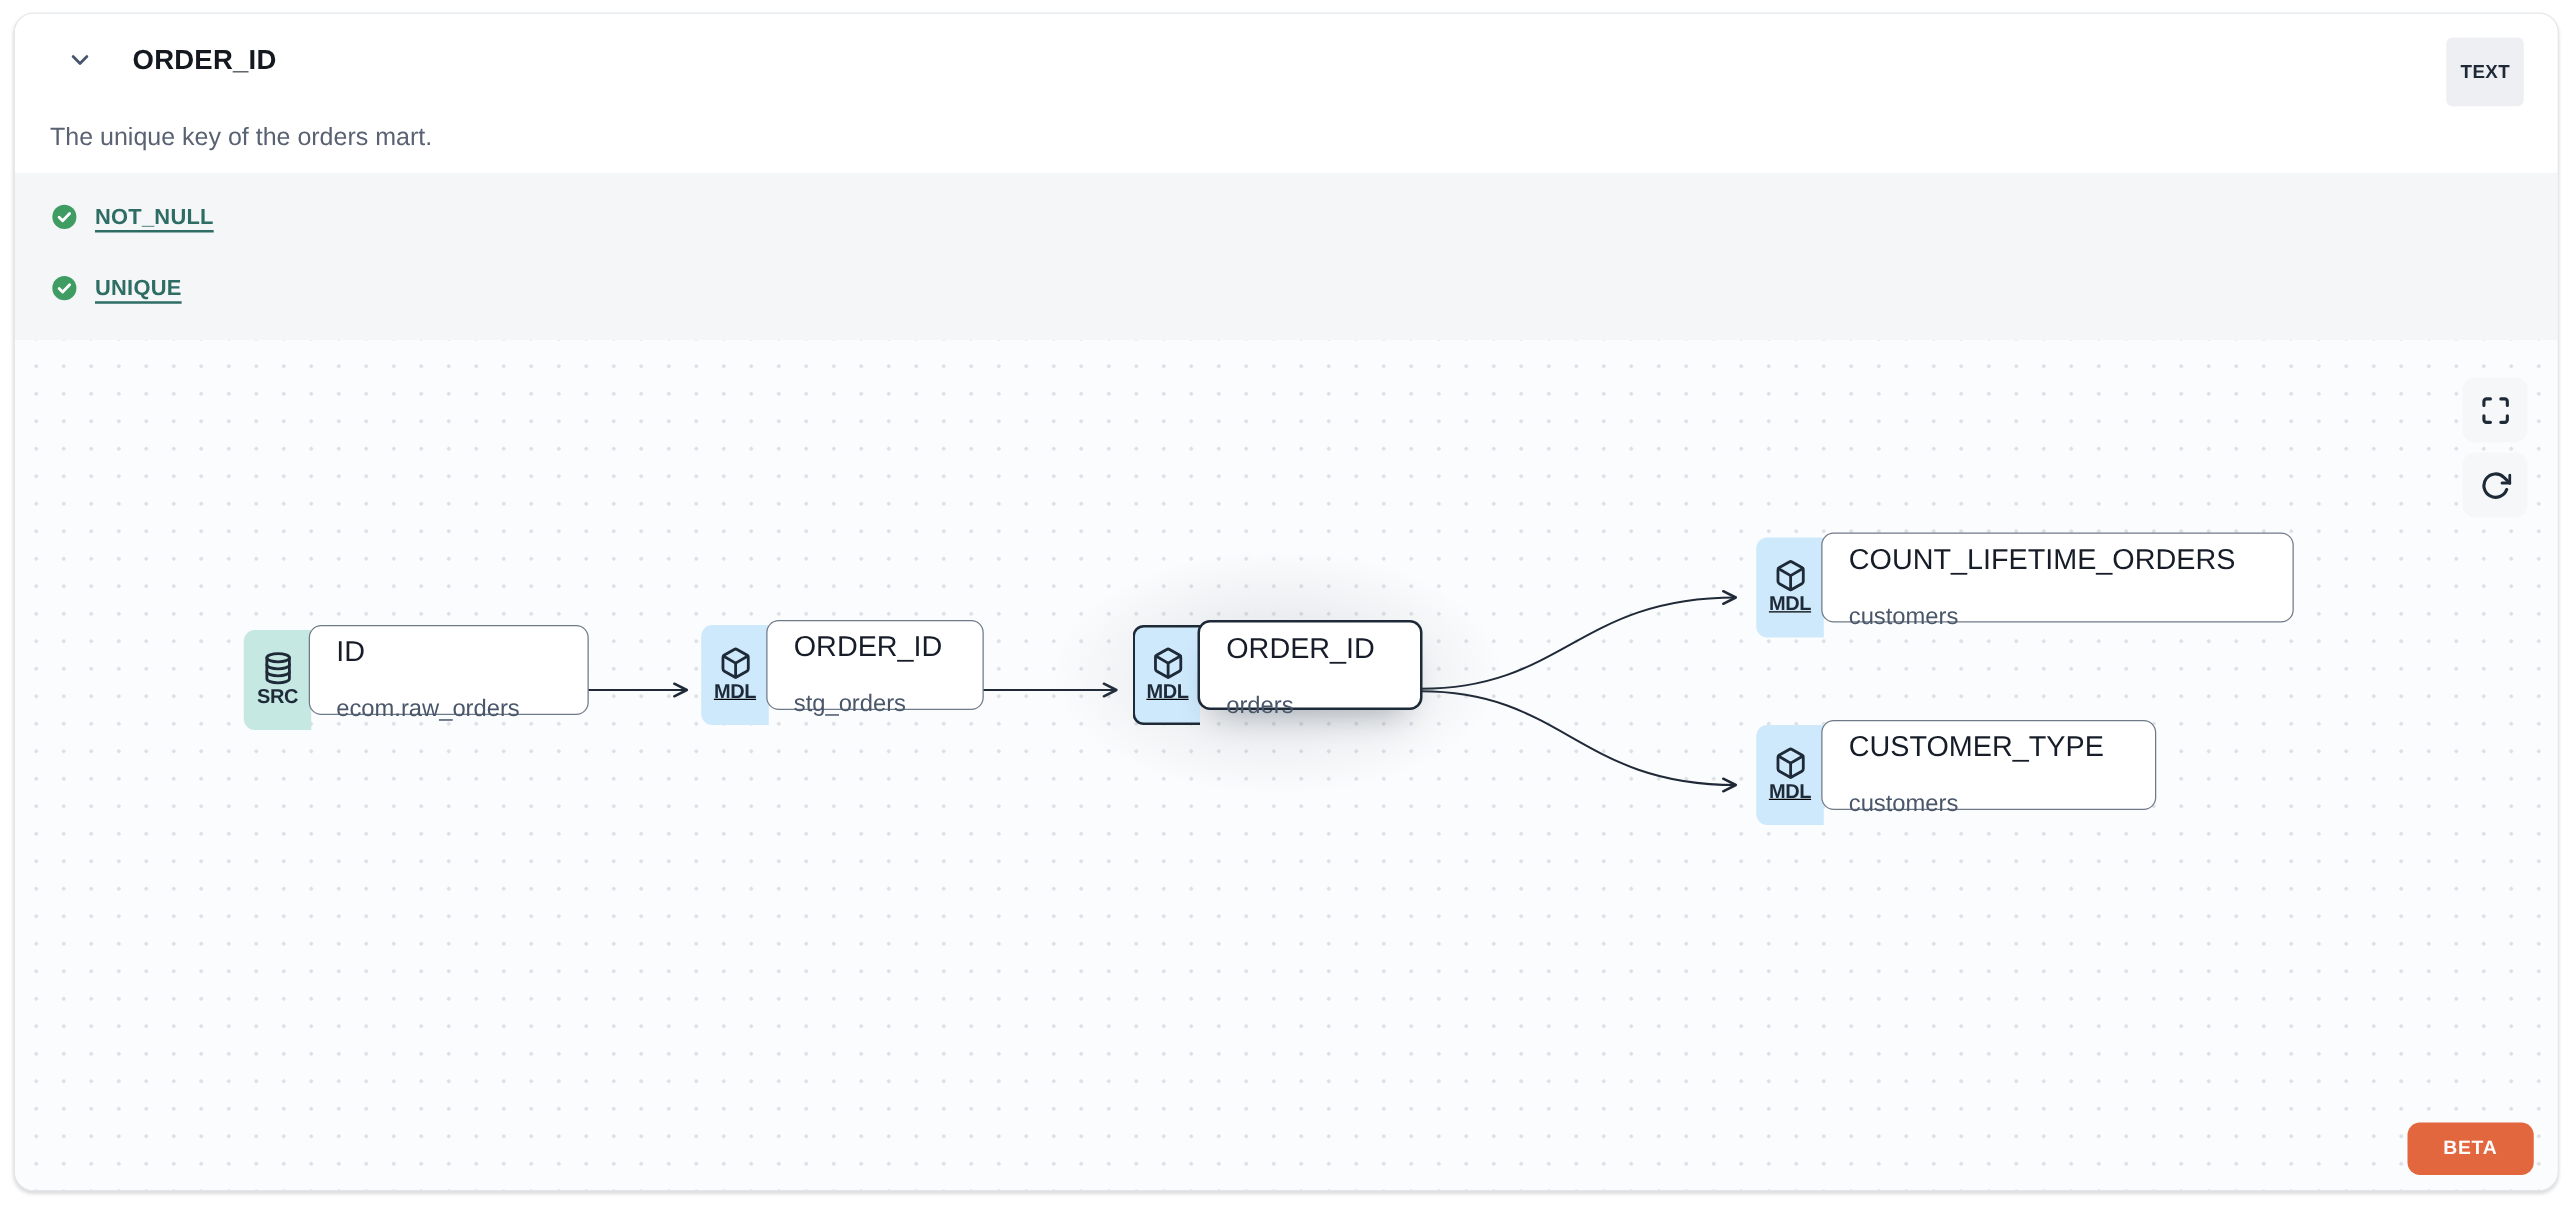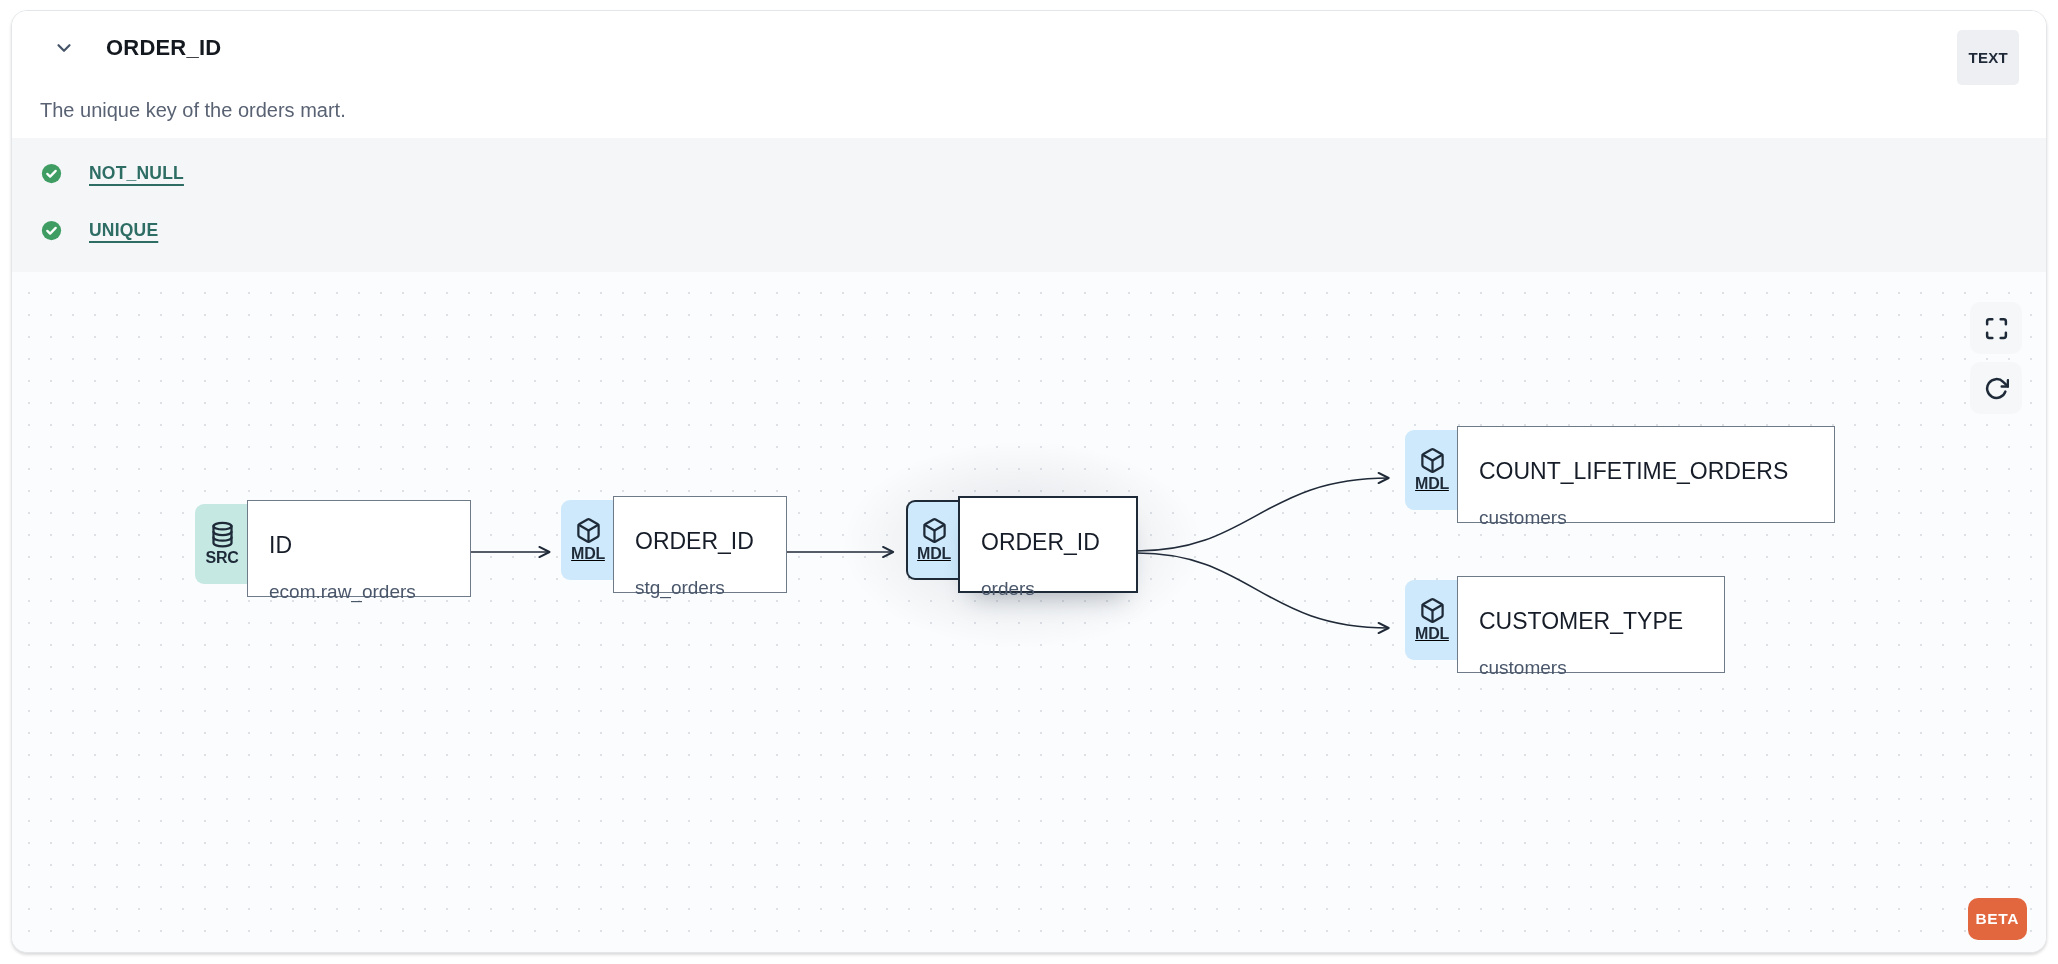--- a/index.html
+++ b/index.html
@@ -18,21 +18,21 @@
   .page-title { margin-left:29px; font-size:22px; font-weight:bold; color:#14181f; letter-spacing:.2px; }
   .type-badge {
     position:absolute; right:27px; top:19px;
     background:#edeff3; color:#1f2937; font-size:15px; font-weight:bold;
     padding:19px 11px; border-radius:5px; letter-spacing:.3px;
   }
   .description { position:absolute; left:28px; top:88px; font-size:20px; color:#596273; }
 
   
   .tests { height:134px; background:#f4f6f8; padding:23px 0 0 29px; display:flex; flex-direction:column; gap:32px; }
-  .test-row { display:flex; align-items:center; gap:27px; height:25px; }
+  .test-row { display:flex; align-items:center; gap:14px; height:25px; }
   .test-link { font-size:17.5px; font-weight:bold; color:#2e6d64; text-decoration:underline; text-underline-offset:5px; text-decoration-thickness:1.5px; letter-spacing:.2px; cursor:pointer; }
   .check-icon { width:21px; height:21px; flex:0 0 auto; }
 
   
   .canvas {
     position:relative; height:682px; background:#fbfcfd;
     background-image:radial-gradient(circle, #ddе1e6 1.3px, transparent 1.4px);
     background-image:radial-gradient(circle, #dde1e6 1.3px, transparent 1.4px);
     background-size:22px 22px; background-position:6px 10px;
   }
@@ -44,23 +44,23 @@
   .node-badge {
     position:relative; z-index:1; width:54px; height:80px; margin-top:4px;
     border-radius:9px 0 0 9px; display:flex; flex-direction:column;
     align-items:center; justify-content:center; gap:1px;
   }
   .node-badge.src { background:#c5e8e3;margin-left:17px; }
   .node-badge.mdl { background:#cde9fb;text-decoration:underline; }
   .badge-label { font-size:16px; font-weight:bold; color:#1e2a38; letter-spacing:-.3px; }
   .badge-icon { width:27px; height:27px; }
   .node-card {
-    position:relative; z-index:2; margin-left:-2px; height:97px;
-    background:#ffffff; border:1px solid #6f7a88; border-radius:0;
-    padding:31px 21px 0 21px;
+    position:relative; z-index:2; margin-left:-2px; height:72px;
+    background:#ffffff; border:1px solid #6f7a88; border-radius:10px;
+    padding:7px 21px 0 21px;
   }
   .node-title { font-size:23px; color:#161d28; white-space:nowrap; }
   .node-sub { font-size:19px; color:#4a576b; margin-top:22px; white-space:nowrap; }
 
   .node.selected::before {
     content:''; position:absolute; z-index:0; inset:-70px -90px;
     background:radial-gradient(ellipse at center, rgba(105,118,138,.20), rgba(105,118,138,0) 62%);
     pointer-events:none;
   }
   .node.selected .node-badge { border:2.5px solid #1e2a38; border-right:none; }
@@ -73,21 +73,21 @@
   .n5 { left:1393px; top:304px; } .n5 .node-card { width:268px; }
 
   
   .controls { position:absolute; top:30px; right:24px; display:flex; flex-direction:column; gap:8px; }
   .canvas-btn { width:52px; height:52px; border:none; border-radius:10px; background:#f5f7f9; cursor:pointer; display:flex; align-items:center; justify-content:center; }
   .canvas-btn svg { width:25px; height:25px; }
 
   .beta-badge {
     position:absolute; right:19px; bottom:14px;
     background:#e2663e; color:#ffffff; font-weight:bold; font-size:15.5px;
-    padding:12px 8px; border-radius:10px; letter-spacing:.6px;text-align:right;
+    padding:12px 29px; border-radius:10px; letter-spacing:.6px;text-align:right;
   }
 </style>
 </head>
 <body>
 
 <div class="panel">
 
   <div class="header">
     <div class="title-row">
       <button class="chev-btn">

